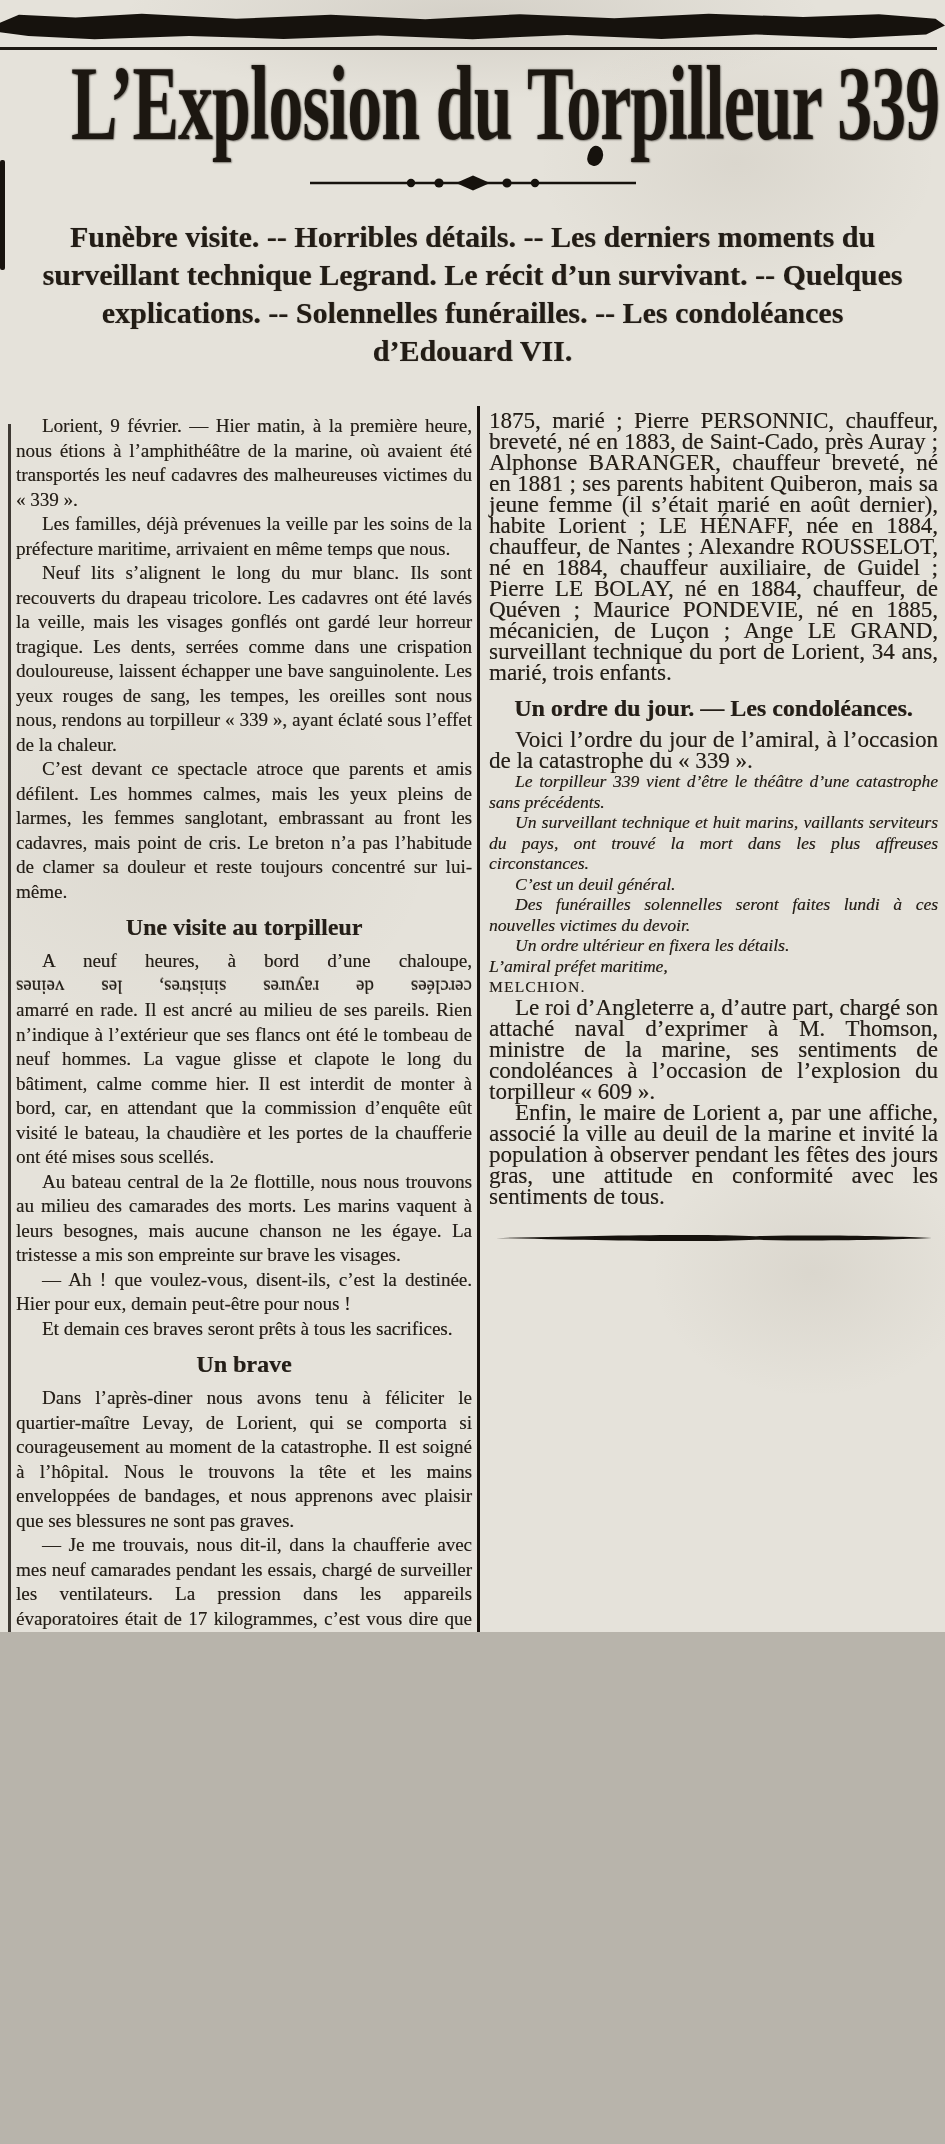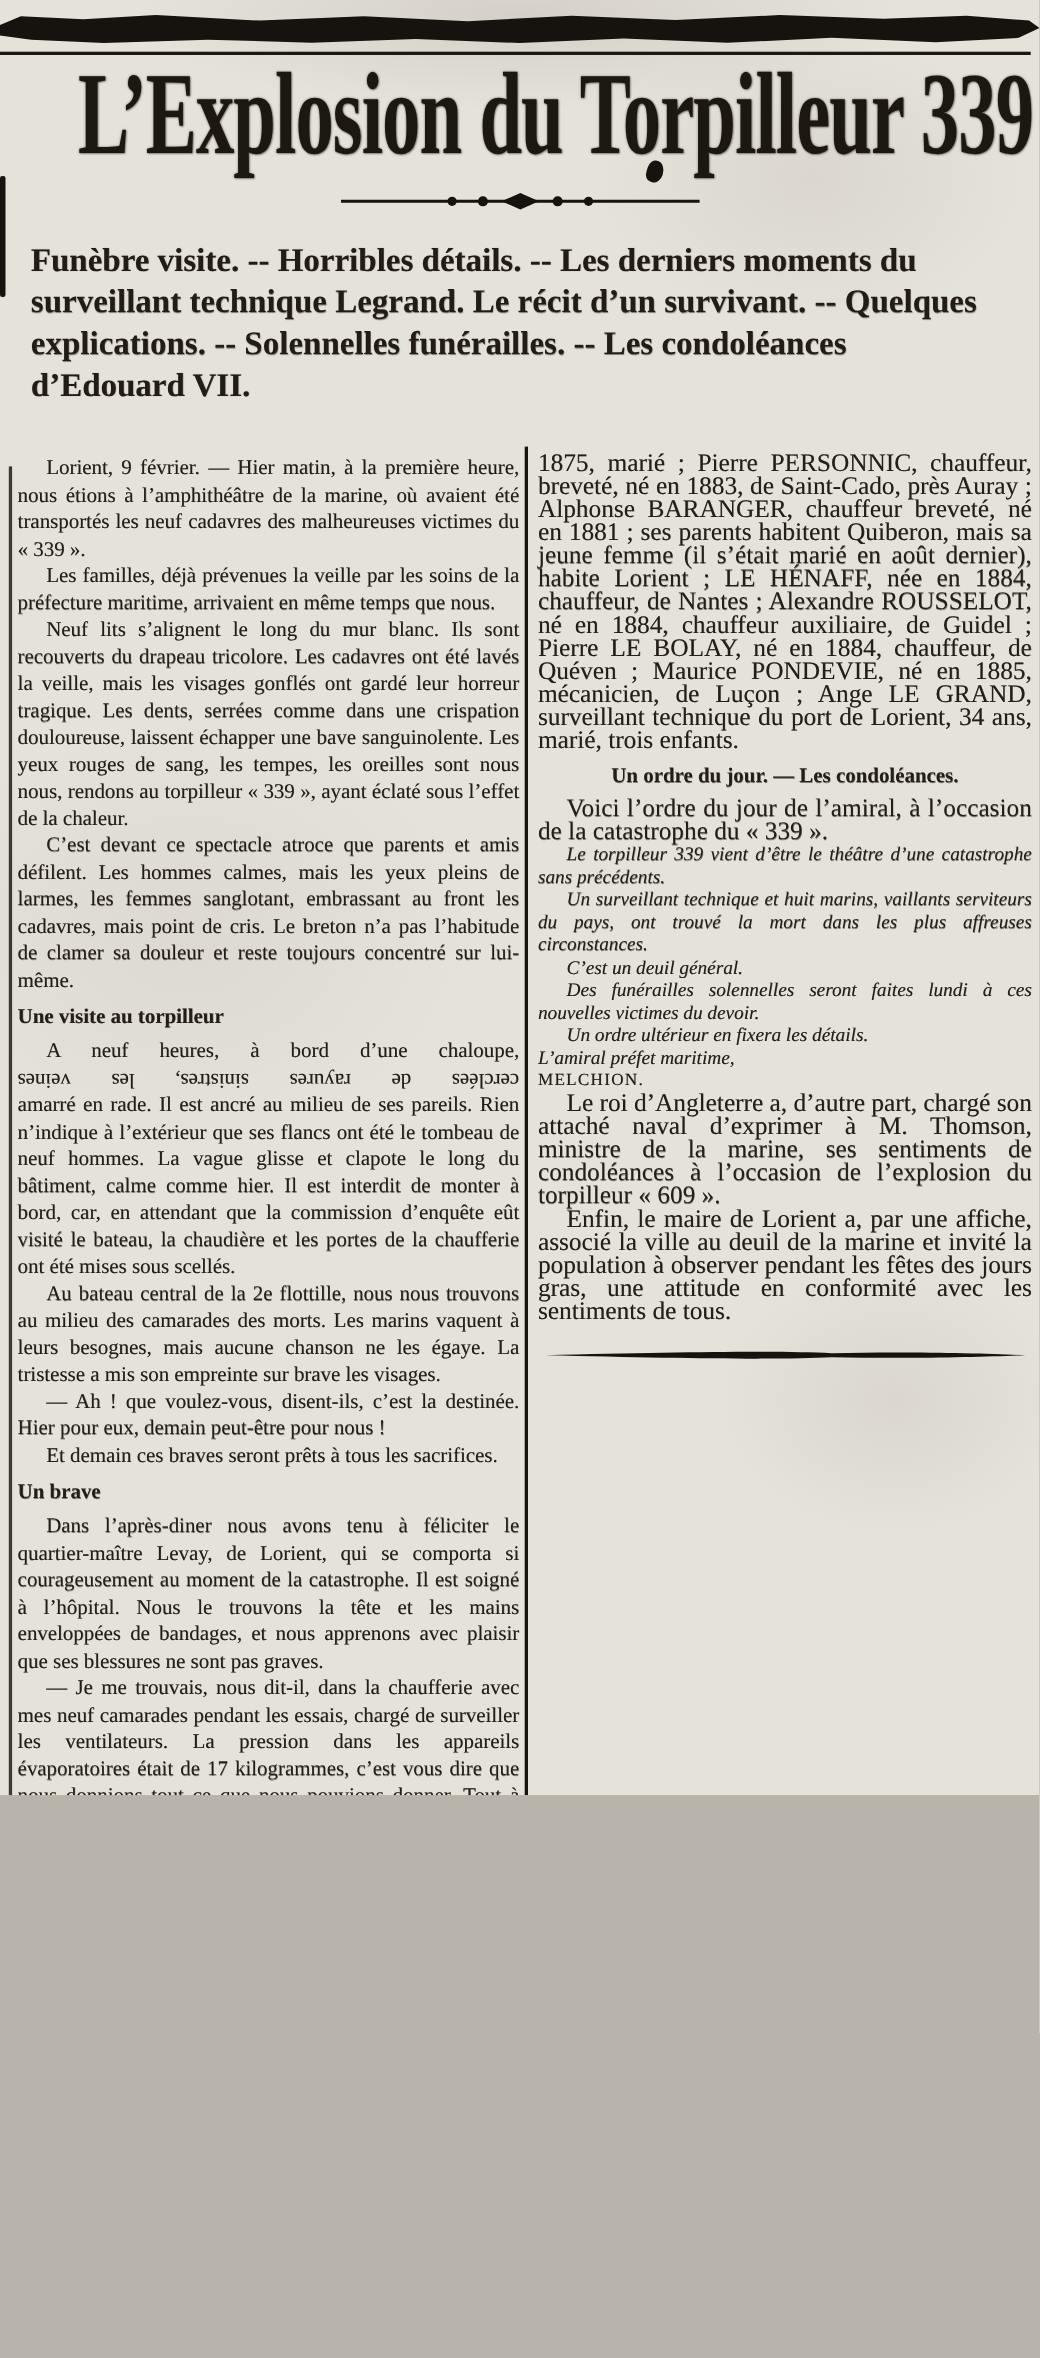--- a/index.html
+++ b/index.html
@@ -24,41 +24,41 @@
     position:absolute;left:0;top:46px;width:945px;margin:0;
     font-weight:700;font-size:82px;text-align:center;color:#1c1711;
     letter-spacing:-1px;white-space:nowrap;
     transform:scale(0.85,1.30);transform-origin:50% 12%;
     text-shadow:0 0 2px rgba(27,22,17,0.55),1px 1px 1.5px rgba(27,22,17,0.35);
   }
   .ornament{position:absolute;left:50%;top:174px;transform:translateX(-50%);}
   .ink-blot{position:absolute;left:588px;top:146px;width:15px;height:20px;background:#16120d;border-radius:46% 58% 52% 44%;transform:rotate(18deg);}
   .deck{
     position:absolute;left:28px;top:218px;width:889px;margin:0;
-    font-size:30px;font-weight:700;line-height:38px;text-align:left;color:#221c15;
+    font-size:30px;font-weight:700;line-height:38px;text-align:center;color:#221c15;
     text-shadow:0.4px 0.4px 0.8px rgba(30,24,18,0.5);
   }
   .left-edge{position:absolute;left:8px;top:424px;width:3px;height:1720px;background:rgba(24,19,14,0.82);}
   .col-divider{position:absolute;left:477px;top:406px;width:3px;height:1738px;background:#18130e;}
   .column{position:absolute;}
   .column-left{left:16px;top:414px;width:456px;}
   .column-right{left:489px;top:410px;width:449px;}
   .bp{
     margin:0;font-size:19px;line-height:24.5px;text-align:justify;text-indent:26px;
     text-shadow:0.3px 0.3px 0.5px rgba(35,28,20,0.5);
   }
   .column-right .bp{font-size:23px;line-height:21px;}
   .ni{text-indent:0;}
   .jl{text-align-last:justify;}
   .inv{transform:rotate(180deg);text-indent:0;text-align-last:justify;}
   .sec{
-    margin:10px 0 8px;font-size:19px;font-weight:700;text-align:left;
+    margin:10px 0 8px;font-size:24px;font-weight:700;text-align:center;
     text-shadow:0.4px 0.4px 0.6px rgba(30,24,18,0.5);
   }
-  .column-right .sec{font-size:19px;margin:12px 0 7px;text-align:center;}
+  .column-right .sec{font-size:24px;margin:12px 0 7px;text-align:center;}
   .it{font-style:italic;font-size:17.5px !important;line-height:20.5px !important;}
   .sig{margin:0;font-style:italic;text-align:left;font-size:17.5px;line-height:21px;padding-right:36px;text-shadow:0.3px 0.3px 0.5px rgba(35,28,20,0.5);}
   .sig.name{font-style:normal;font-size:15.5px;letter-spacing:1.2px;padding-right:16px;line-height:20px;}
   .end-rule{margin-top:22px;text-align:center;}
 </style>
 </head>
 <body>
 
 <div class="page">
 

